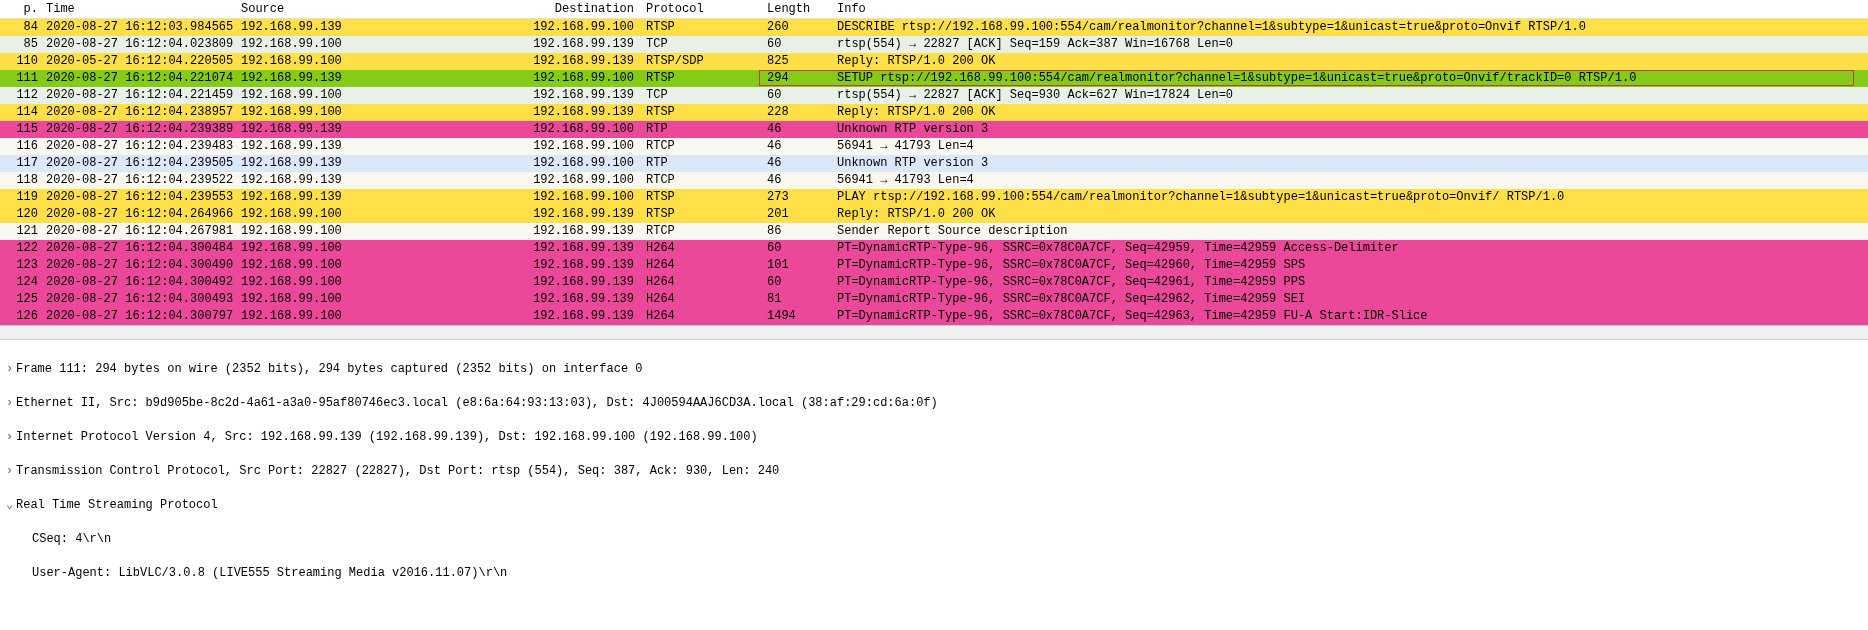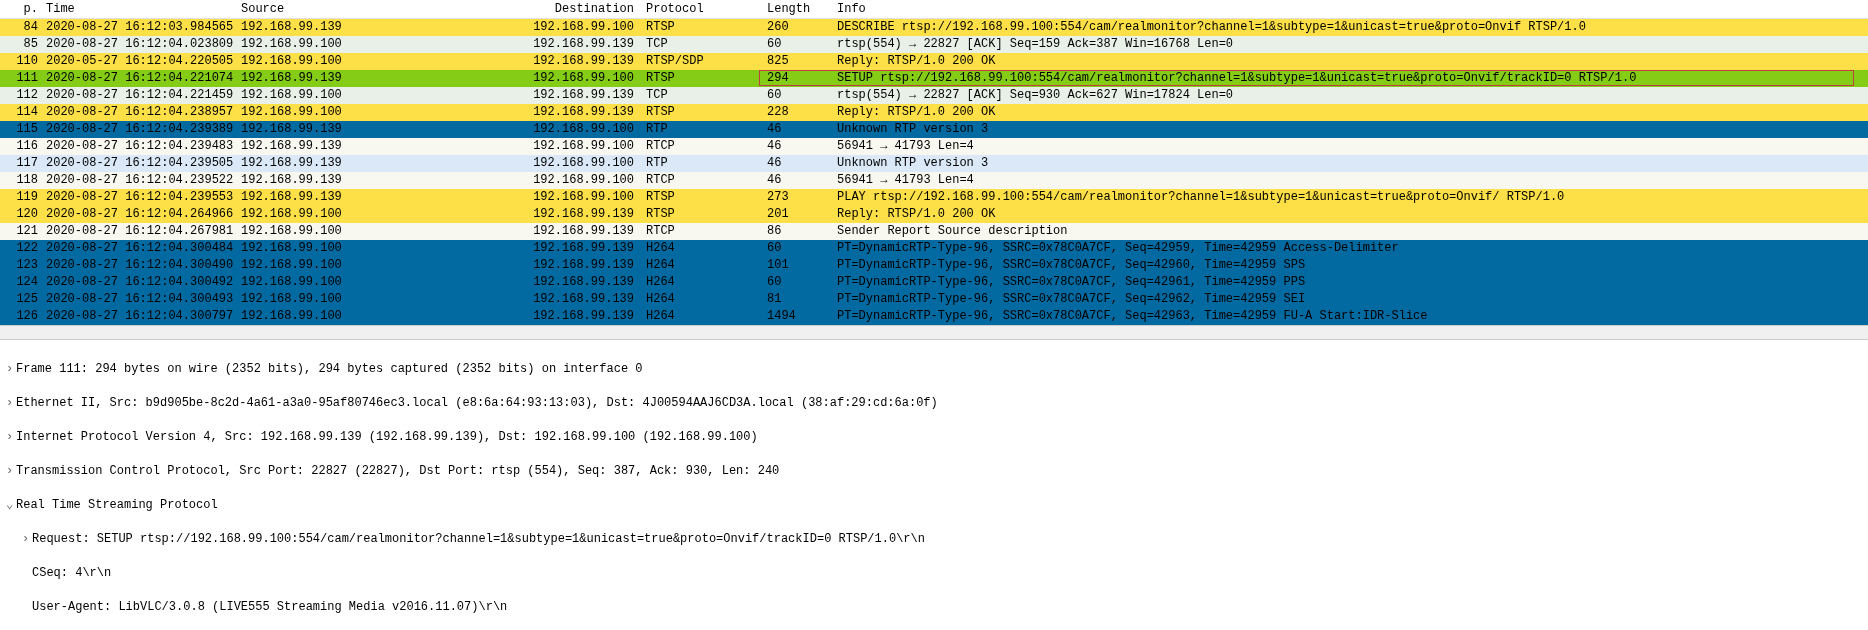--- a/index.html
+++ b/index.html
@@ -3,21 +3,21 @@
 <meta charset="utf-8">
 <style>
   * { margin: 0; padding: 0; box-sizing: border-box; }
   body { font-family: "Consolas", "Courier New", monospace; font-size: 12px; background: #fff; color: #000; width: 1868px; }
   .packet-list { width: 100%; }
   table { width: 100%; border-collapse: collapse; table-layout: fixed; }
   th { text-align: left; padding: 2px 6px; font-weight: normal; background: #fff; border-bottom: 1px solid #e0e0e0; white-space: nowrap; overflow: hidden; }
   td { padding: 0 6px; height: 17px; white-space: nowrap; overflow: hidden; text-overflow: clip; }
   tr.row-pink { background: #fde047; }
   tr.row-light { background: #e8f0e8; }
-  tr.row-blue { background: #0369a1; }
+  tr.row-blue { background: #ec4899; }
   tr.row-blue2 { background: #dae8f7; }
   tr.row-cream { background: #f8f8f0; }
   tr.row-highlight { background: #84cc16; }
   .col-no { width: 40px; text-align: right; padding-right: 2px;}
   .col-time { width: 195px; }
   .col-src { width: 210px; }
   .col-dst { width: 195px; text-align: right; }
   .col-proto { width: 121px; }
   .col-len { width: 70px; padding-right: 10px;}
   .col-info { width: auto; }
@@ -215,18 +215,17 @@
 </div>
 
 <div class="divider-scroll"></div>
 
 <div class="details-pane">
 <div><span class="expand-caret">›</span><span>Frame 111: 294 bytes on wire (2352 bits), 294 bytes captured (2352 bits) on interface 0</span></div>
 <div><span class="expand-caret">›</span><span>Ethernet II, Src: b9d905be-8c2d-4a61-a3a0-95af80746ec3.local (e8:6a:64:93:13:03), Dst: 4J00594AAJ6CD3A.local (38:af:29:cd:6a:0f)</span></div>
 <div><span class="expand-caret">›</span><span>Internet Protocol Version 4, Src: 192.168.99.139 (192.168.99.139), Dst: 192.168.99.100 (192.168.99.100)</span></div>
 <div><span class="expand-caret">›</span><span>Transmission Control Protocol, Src Port: 22827 (22827), Dst Port: rtsp (554), Seq: 387, Ack: 930, Len: 240</span></div>
 <div><span class="expand-caret">⌄</span><span>Real Time Streaming Protocol</span></div>
-<div class="indent1"><span class="expand-caret">›</span><span>Request: SETUP rtsp://192.168.99.100:554/cam/realmonitor?channel=1&amp;subtype=1&amp;unicast=true&amp;proto=Onvif/trackID=0 RTSP/1.0\r\n</span></div>
 <div class="indent1"><span style="padding-left:10px;">CSeq: 4\r\n</span></div>
 <div class="indent1"><span style="padding-left:10px;">User-Agent: LibVLC/3.0.8 (LIVE555 Streaming Media v2016.11.07)\r\n</span></div>
 
 
 </div>
 
 </body></html>

